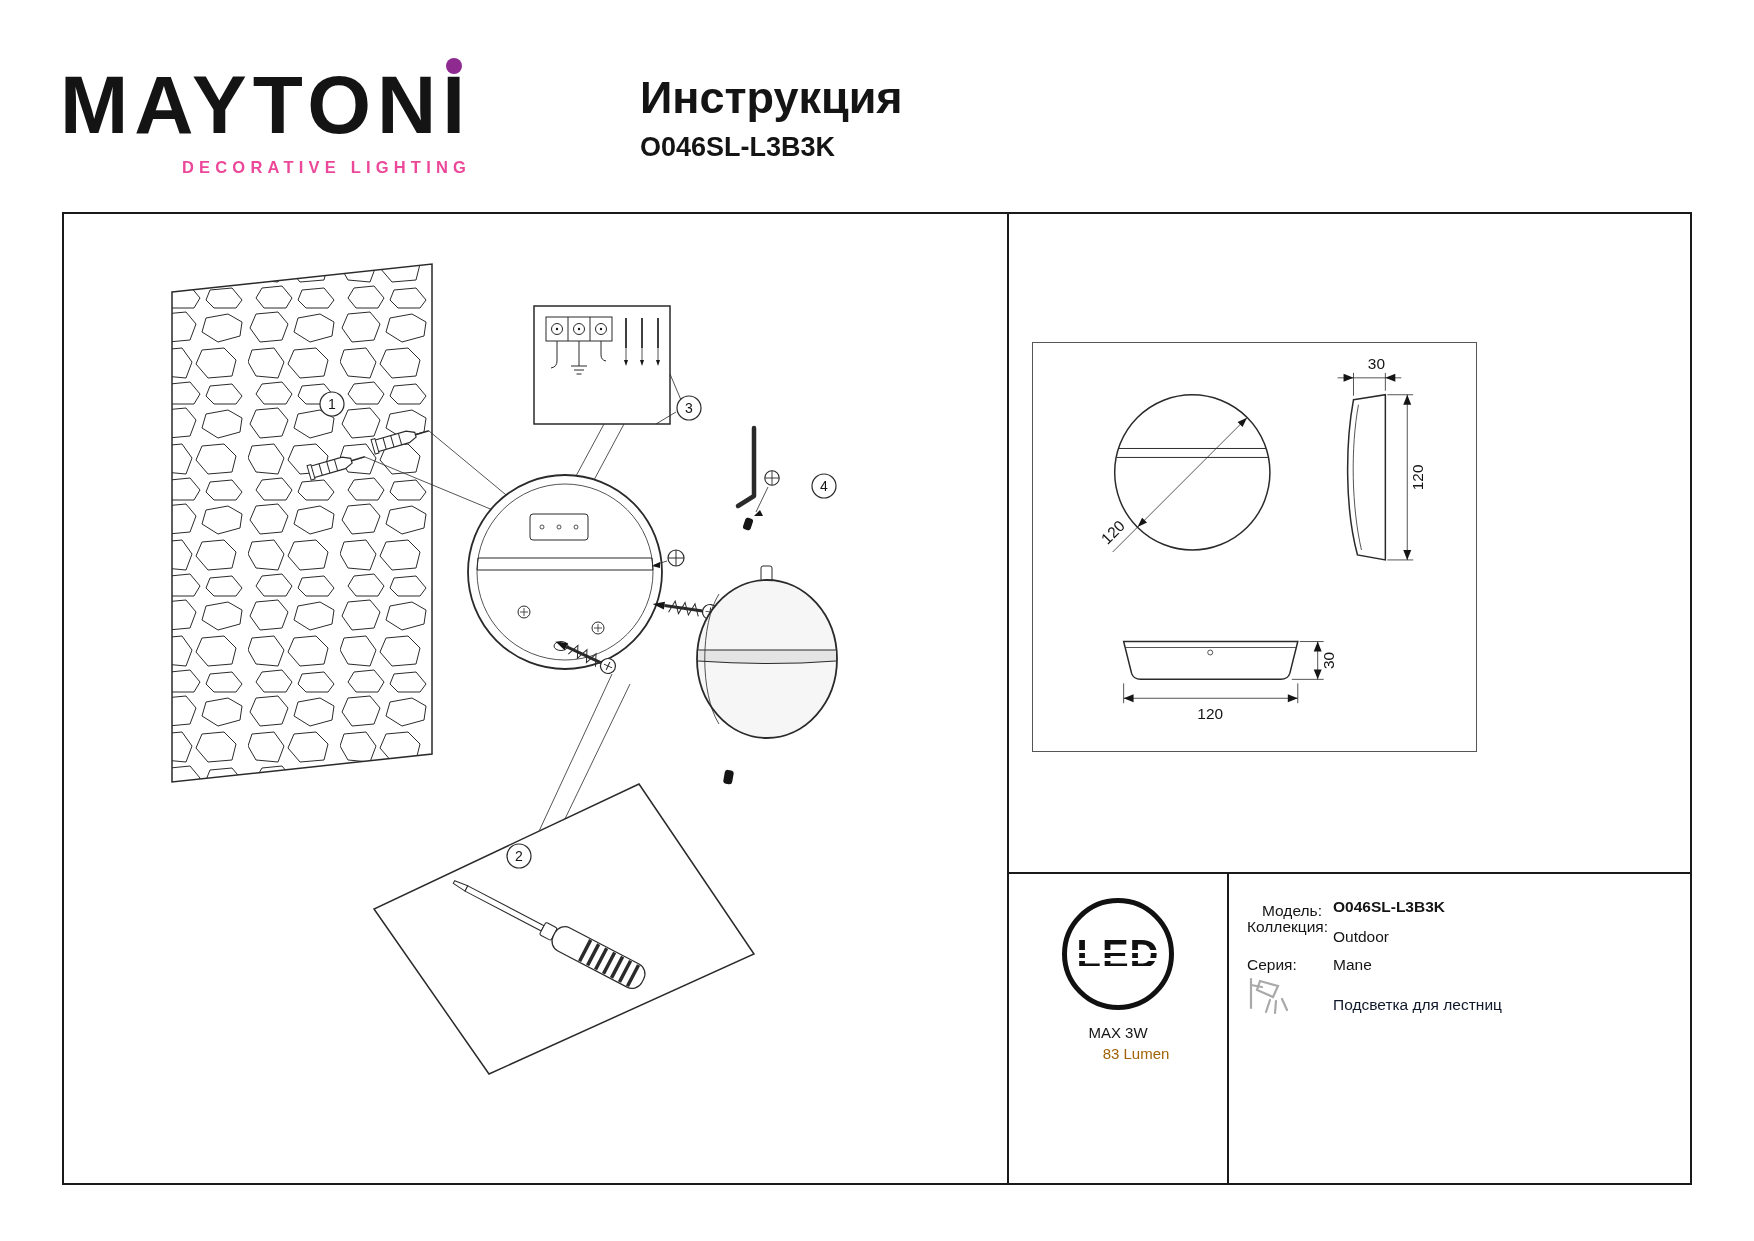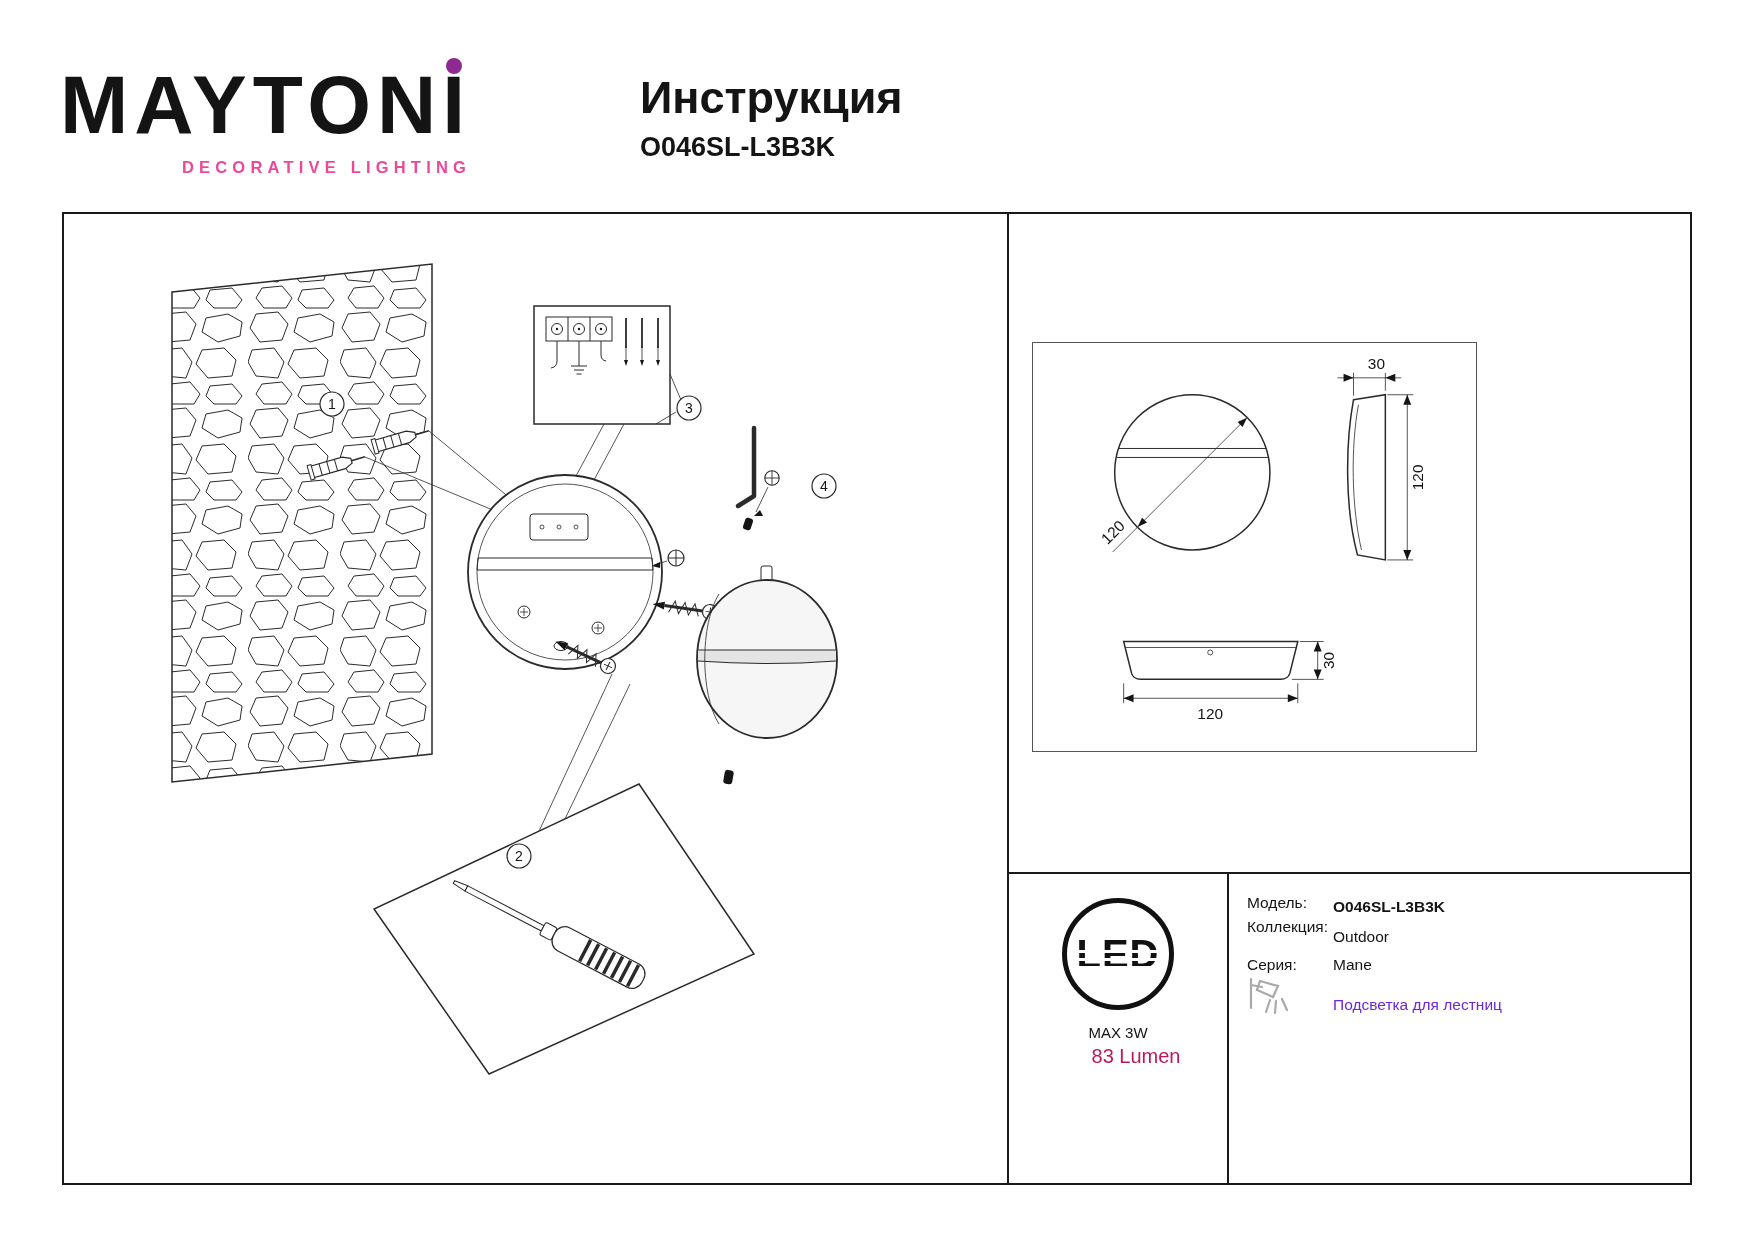--- a/index.html
+++ b/index.html
@@ -36,30 +36,30 @@
             display:flex;flex-direction:column;align-items:center;padding-top:24px;}
   .led-circle{position:relative;width:112px;height:112px;border:5px solid #111;
               border-radius:50%;box-sizing:border-box;display:flex;align-items:center;
               justify-content:center;}
   .led-text{font-size:40px;font-weight:800;letter-spacing:1px;color:#111;line-height:1;}
   .led-stripe{position:absolute;left:12px;right:12px;height:2.6px;background:#fff;}
   .led-stripe.s1{top:47px;}
   .led-stripe.s2{top:55px;}
   .led-stripe.s3{top:63px;}
   .led-max{margin-top:14px;font-size:15px;color:#141414;}
-  .led-lumen{margin-top:4px;font-size:20px;color:#be185d;margin-left:36px;}
+  .led-lumen{margin-top:4px;font-size:15px;color:#a16207;margin-left:36px;}
 
   
   .spec-cell{position:absolute;left:220px;top:660px;right:0;bottom:0;}
   .spec-label{position:absolute;left:18px;font-size:15.5px;color:#141414;}
   .spec-value{position:absolute;left:104px;font-size:15.5px;color:#141414;}
   .spec-value.bold{font-weight:700;}
   .series-icon{position:absolute;left:16px;top:102px;width:50px;height:42px;}
   .icon-svg line,.icon-svg path{stroke:#a9a9a9;stroke-width:2.2;fill:none;stroke-linecap:round;}
-  .spec-note{position:absolute;left:104px;top:122px;font-size:15.5px;color:#6d28d9;}
+  .spec-note{position:absolute;left:104px;top:122px;font-size:15.5px;color:#0f172a;}
 
   
   .diagram line,.diagram path,.diagram polyline{stroke:#2a2a2a;fill:none;}
   .diagram polygon,.diagram rect,.diagram circle,.diagram ellipse{stroke:#2a2a2a;fill:#fff;}
   .diagram text{fill:#141414;stroke:none;font-size:15.5px;text-anchor:middle;
                 font-family:"Liberation Sans",sans-serif;}
   .diagram .f-dark{fill:#151515;stroke:none;}
   .diagram .f-none{fill:none;}
   .diagram .f-band{fill:#e4e4e4;stroke:none;}
   .diagram .f-light{fill:#f6f6f6;}
@@ -330,21 +330,21 @@
           <span class="led-text">LED</span>
           <span class="led-stripe s1"></span>
           <span class="led-stripe s2"></span>
           <span class="led-stripe s3"></span>
         </div>
         <div class="led-max">MAX 3W</div>
         <div class="led-lumen">83 Lumen</div>
       </div>
 
       <div class="spec-cell">
-        <span class="spec-label" style="top:20px;">Модель:</span>
+        <span class="spec-label" style="top:28px;margin-left:15px;">Модель:</span>
         <span class="spec-value bold" style="top:24px;">O046SL-L3B3K</span>
         <span class="spec-label" style="top:44px;">Коллекция:</span>
         <span class="spec-value" style="top:54px;">Outdoor</span>
         <span class="spec-label" style="top:82px;">Серия:</span>
         <span class="spec-value" style="top:82px;">Mane</span>
         <svg class="series-icon icon-svg" viewBox="0 0 50 42">
           <line x1="6" y1="3" x2="6" y2="32"></line>
           <line x1="6" y1="9" x2="17" y2="11"></line>
           <path d="M15,5 L33,10 L28,21 L12,14 Z"></path>
           <line x1="25" y1="24" x2="21" y2="36"></line>

